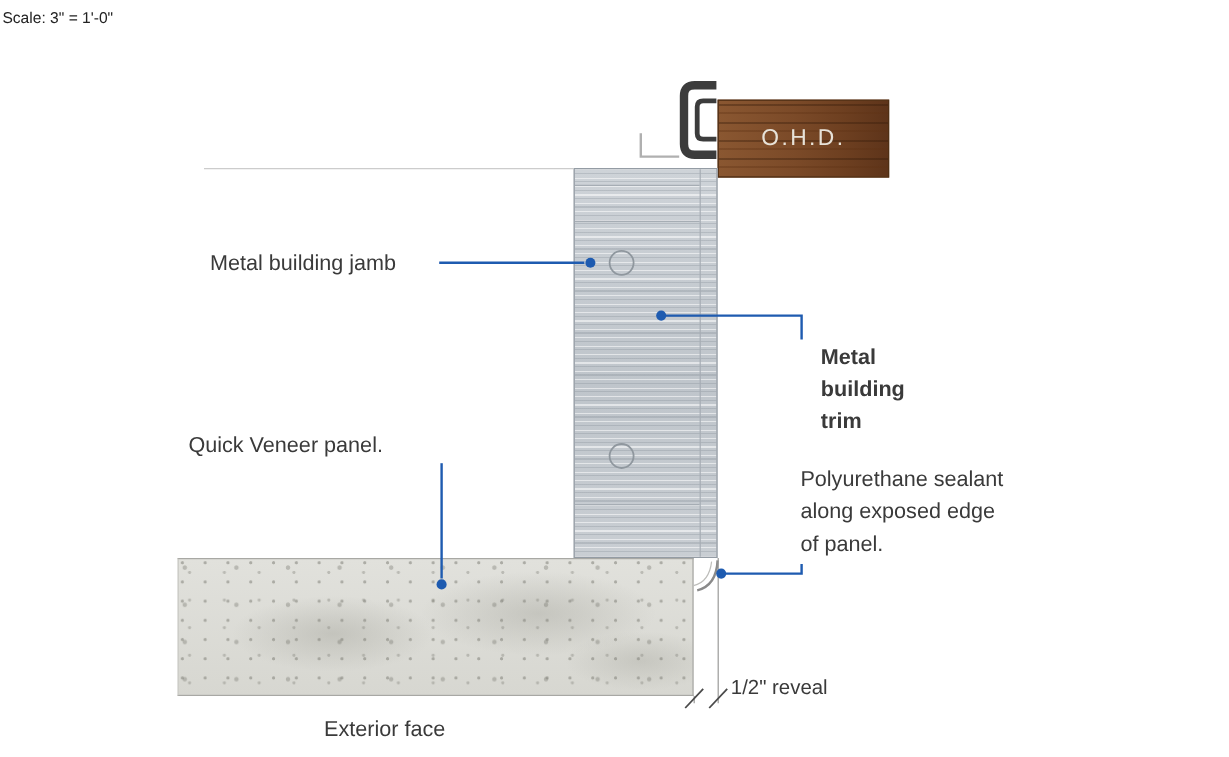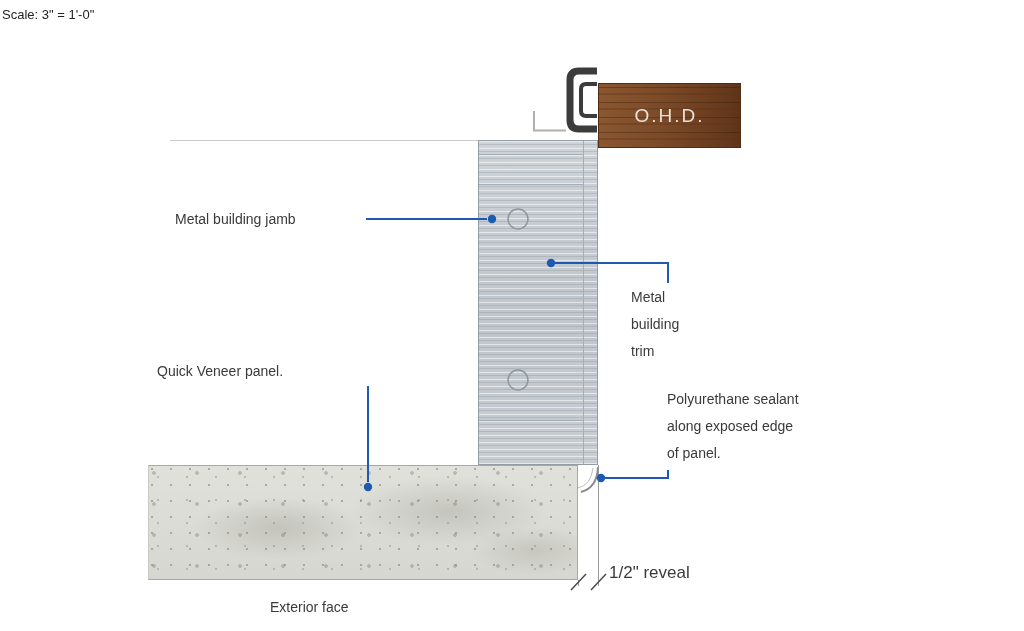--- a/index.html
+++ b/index.html
@@ -1,21 +1,21 @@
 <!DOCTYPE html>
 <html><head>
 <meta charset="utf-8">
 <style>
   html,body{margin:0;padding:0;background:#fff;}
   .canvas{position:relative;width:1024px;height:631px;background:#ffffff;overflow:hidden;
           font-family:"Liberation Sans",sans-serif;}
-  .lbl{position:absolute;font-size:14px;line-height:27px;color:#3a3a3a;white-space:pre-line;}
+  .lbl{position:absolute;font-size:18px;line-height:27px;color:#3a3a3a;white-space:pre-line;}
   .scale-note{left:2px;top:6px;font-size:13px;line-height:18px;color:#222;}
   .lbl-jamb{left:175px;top:206px;}
-  .lbl-trim{left:631px;top:284px;}
+  .lbl-trim{left:684px;top:284px;font-weight:bold;}
   .lbl-veneer{left:157px;top:358px;}
   .lbl-sealant{left:667px;top:386px;}
   .lbl-reveal{left:609px;top:559px;font-size:17px;}
   .lbl-exterior{left:270px;top:594px;}
   
   .ohd{position:absolute;left:598px;top:68px;width:143px;height:65px;box-sizing:border-box;
        border:1px solid #4f2f14;display:flex;align-items:center;justify-content:center;
        background-color:#7b4a28;
        background-image:
          repeating-linear-gradient(180deg, rgba(0,0,0,0) 0 3px, rgba(55,28,10,.38) 3px 4px,

